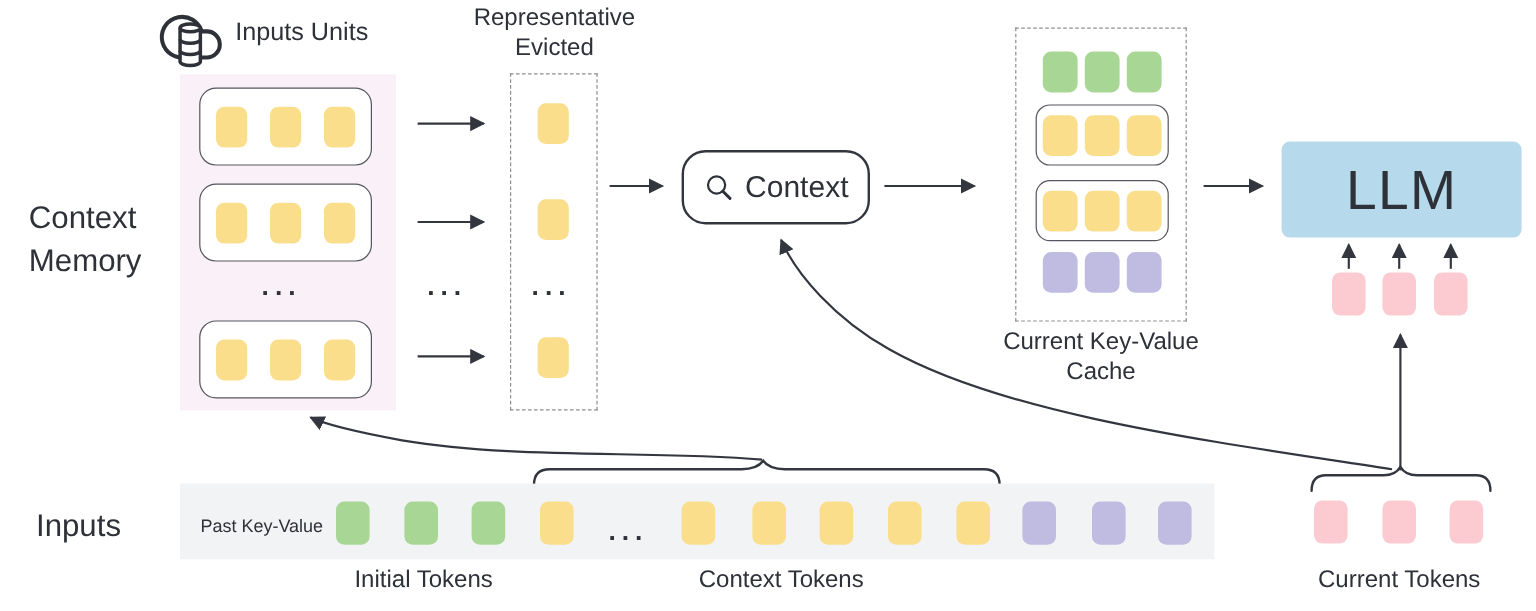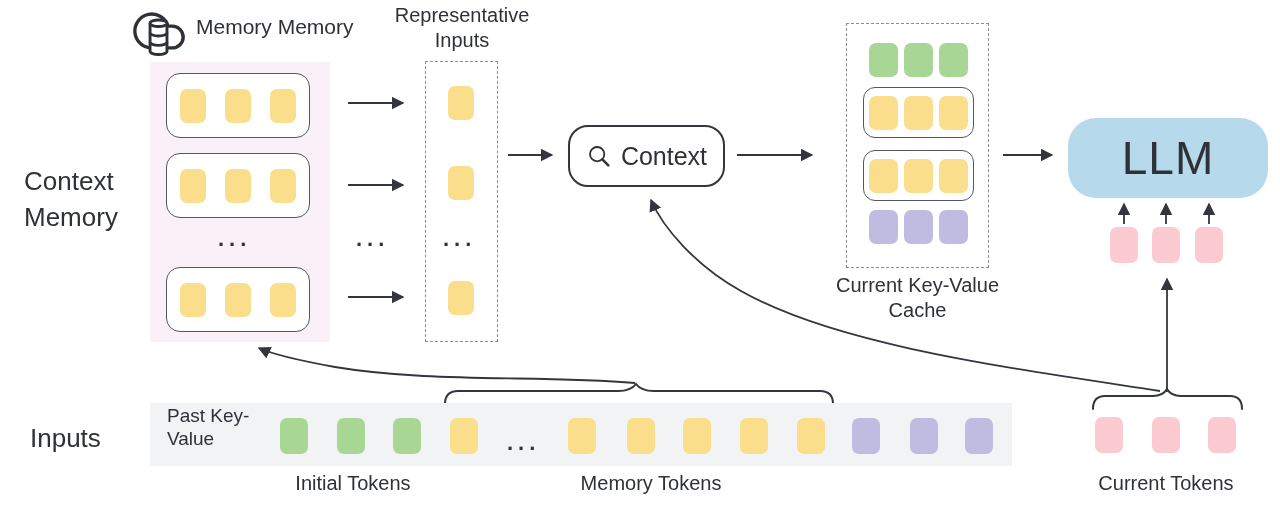--- a/index.html
+++ b/index.html
@@ -31,21 +31,21 @@
     background:#fff;box-sizing:border-box;display:flex;align-items:center;justify-content:center;gap:9px;
     font-size:25px;
   }
   
   .cacherow{position:absolute;left:0;width:143px;display:flex;justify-content:center;gap:6px;}
   .cachebox{
     position:absolute;left:16px;width:111px;height:51px;background:#fff;border:1.5px solid #55565e;
     border-radius:12px;box-sizing:border-box;display:flex;align-items:center;justify-content:center;gap:6px;
   }
   .llm{
-    left:1068px;top:118px;width:200px;height:80px;border-radius:28px;
+    left:1068px;top:118px;width:200px;height:80px;border-radius:7px;
     display:flex;align-items:center;justify-content:center;font-size:46px;letter-spacing:1px;
   }
   svg.overlay{position:absolute;left:0;top:0;pointer-events:none;}
 </style>
 </head>
 <body>
 
 <div class="canvas">
 
   <svg class="overlay" width="1280" height="509" viewBox="0 0 1280 509">
@@ -75,22 +75,22 @@
   </svg>
 
   <svg class="abs" style="left:130px;top:2px;" width="58" height="58" viewBox="0 0 24 24">
     <path d="M17.5 19H9a7 7 0 1 1 6.71-9h1.79a4.5 4.5 0 1 1 0 9Z" fill="none" stroke="#2e3138" stroke-width="1.4" stroke-linejoin="round"></path>
     <path d="M8.3,8.8 v11.6 c0,0.75 1.57,1.35 3.5,1.35 s3.5,-0.6 3.5,-1.35 v-11.6" fill="#ffffff" stroke="#2e3138" stroke-width="1.2"></path>
     <ellipse cx="11.8" cy="8.8" rx="3.5" ry="1.35" fill="#ffffff" stroke="#2e3138" stroke-width="1.2"></ellipse>
     <path d="M8.3,12.7 c0,0.75 1.57,1.35 3.5,1.35 s3.5,-0.6 3.5,-1.35" fill="none" stroke="#2e3138" stroke-width="1.2"></path>
     <path d="M8.3,16.6 c0,0.75 1.57,1.35 3.5,1.35 s3.5,-0.6 3.5,-1.35" fill="none" stroke="#2e3138" stroke-width="1.2"></path>
   </svg>
 
-  <div class="abs lbl" style="left:196px;top:15px;font-size:21px;">Memory Memory</div>
-  <div class="abs lbl cap-lbl" style="left:384px;top:3px;width:156px;">Representative Inputs</div>
+  <div class="abs lbl" style="left:196px;top:15px;font-size:21px;">Inputs Units</div>
+  <div class="abs lbl cap-lbl" style="left:384px;top:3px;width:156px;">Representative Evicted</div>
   <div class="abs lbl big-lbl" style="left:24px;top:163px;width:115px;">Context Memory</div>
   <div class="abs lbl big-lbl" style="left:30px;top:420px;">Inputs</div>
 
   <div class="abs panel" style="background: rgb(250, 240, 248);">
     <div class="unit" style="top:11px;">
       <div class="tok-sm" style="background: rgb(250, 222, 140);"></div>
       <div class="tok-sm" style="background: rgb(250, 222, 140);"></div>
       <div class="tok-sm" style="background: rgb(250, 222, 140);"></div>
     </div>
     <div class="unit" style="top:91px;">
@@ -149,37 +149,37 @@
 
   <div class="abs llm" style="background: rgb(182, 218, 236);">
     <span>LLM</span>
   </div>
 
   <div class="abs tok" style="left: 1110px; top: 227px; background: rgb(251, 203, 209);"></div>
   <div class="abs tok" style="left: 1152px; top: 227px; background: rgb(251, 203, 209);"></div>
   <div class="abs tok" style="left: 1195px; top: 227px; background: rgb(251, 203, 209);"></div>
 
   <div class="abs" style="left: 150px; top: 403px; width: 862px; height: 63px; background: rgb(242, 243, 245);">
-    <div class="abs lbl" style="left:17px;top:1px;width:110px;font-size:19px;line-height:23px;">Past Key-Value</div>
+    <div class="abs lbl" style="left:17px;top:24px;width:110px;font-size:15px;line-height:23px;">Past Key-Value</div>
     <div class="abs tok" style="left: 130px; top: 15px; background: rgb(168, 215, 149);"></div>
     <div class="abs tok" style="left: 187px; top: 15px; background: rgb(168, 215, 149);"></div>
     <div class="abs tok" style="left: 243px; top: 15px; background: rgb(168, 215, 149);"></div>
     <div class="abs tok" style="left: 300px; top: 15px; background: rgb(250, 222, 140);"></div>
     <div class="abs ellipsis" style="left:357px;top:35px;">...</div>
     <div class="abs tok" style="left: 418px; top: 15px; background: rgb(250, 222, 140);"></div>
     <div class="abs tok" style="left: 477px; top: 15px; background: rgb(250, 222, 140);"></div>
     <div class="abs tok" style="left: 533px; top: 15px; background: rgb(250, 222, 140);"></div>
     <div class="abs tok" style="left: 590px; top: 15px; background: rgb(250, 222, 140);"></div>
     <div class="abs tok" style="left: 647px; top: 15px; background: rgb(250, 222, 140);"></div>
     <div class="abs tok" style="left: 702px; top: 15px; background: rgb(191, 187, 225);"></div>
     <div class="abs tok" style="left: 760px; top: 15px; background: rgb(191, 187, 225);"></div>
     <div class="abs tok" style="left: 815px; top: 15px; background: rgb(191, 187, 225);"></div>
   </div>
 
   <div class="abs tok" style="left: 1095px; top: 417px; background: rgb(251, 203, 209);"></div>
   <div class="abs tok" style="left: 1152px; top: 417px; background: rgb(251, 203, 209);"></div>
   <div class="abs tok" style="left: 1208px; top: 417px; background: rgb(251, 203, 209);"></div>
 
   <div class="abs lbl cap-lbl" style="left:278px;top:471px;width:150px;">Initial Tokens</div>
-  <div class="abs lbl cap-lbl" style="left:571px;top:471px;width:160px;">Memory Tokens</div>
+  <div class="abs lbl cap-lbl" style="left:571px;top:471px;width:160px;">Context Tokens</div>
   <div class="abs lbl cap-lbl" style="left:1091px;top:471px;width:150px;text-align:center;">Current Tokens</div>
 
 </div>
 
 </body></html>

